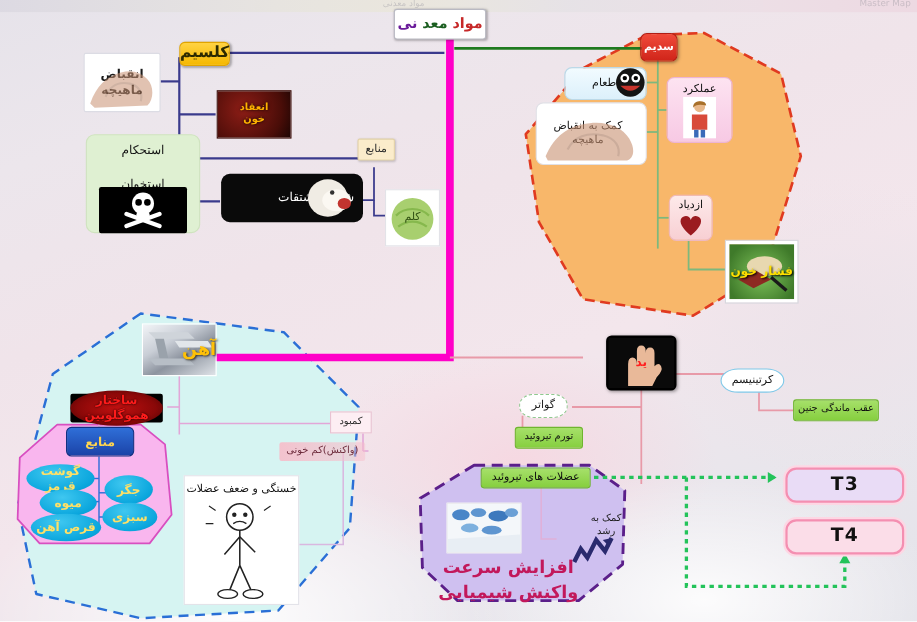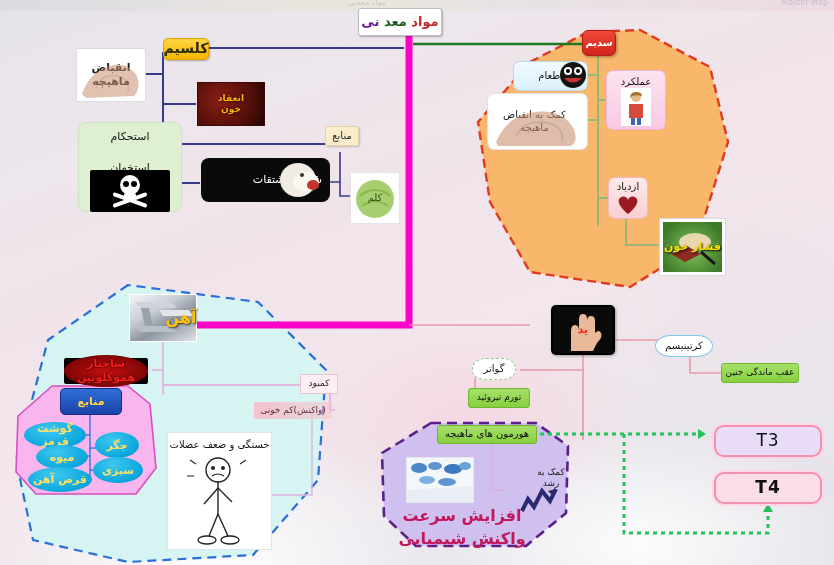--- a/index.html
+++ b/index.html
@@ -176,21 +176,21 @@
   .n-thyhorm{
     background:linear-gradient(180deg,#a6e06a,#86cf3f);
     border:1px solid #6fb52f;border-radius:3px;
     color:#101010;font-size:10px;
   }
   .n-growth{color:#1a1a1a;font-size:9px;background:transparent;}
   .n-rxn{color:#c2185b;font-size:16px;font-weight:bold;background:transparent;line-height:1.45;}
   .n-t3{
     background:#e9dcf6;border:2px solid #f48fb1;border-radius:10px;
     box-shadow:0 0 0 2px #fdd7e4;
-    color:#111;font-size:17px;font-weight:normal;letter-spacing:1px;
+    color:#111;font-size:17px;font-weight:bold;letter-spacing:1px;
   }
   .n-t4{
     background:#fbdde8;border:2px solid #f48fb1;border-radius:10px;
     box-shadow:0 0 0 2px #fdd7e4;
     color:#111;font-size:17px;font-weight:bold;letter-spacing:1px;
   }
   .n-cloudimg{background:#ffffff;border:1px solid #e6e6ec;}
 </style>
 </head>
 <body>
@@ -462,21 +462,21 @@
 
   <div class="node n-cretin" style="left:655px;top:335px;width:58px;height:22px;">
     <span>کرتینیسم</span>
   </div>
 
   <div class="node n-fetal" style="left:721px;top:363px;width:78px;height:20px;">
     <span>عقب ماندگی جنین</span>
   </div>
 
   <div class="node n-thyhorm" style="left:437px;top:425px;width:100px;height:19px;">
-    <span>هورمون های ماهیچه</span>
+    <span>عضلات های تیروئید</span>
   </div>
 
   <div class="node n-cloudimg" style="left:406px;top:457px;width:68px;height:46px;">
   </div>
   <svg style="position:absolute;left:407px;top:458px;width:66px;height:44px;" viewBox="0 0 66 44">
     <rect x="0" y="0" width="66" height="44" fill="#f4f7fa"></rect>
     <ellipse cx="12" cy="10" rx="8" ry="5" fill="#4a86c8"></ellipse>
       <ellipse cx="28" cy="8" rx="7" ry="4" fill="#5e95d0"></ellipse>
     <ellipse cx="46" cy="11" rx="9" ry="5" fill="#3d79bd"></ellipse>
       <ellipse cx="58" cy="8" rx="6" ry="4" fill="#6ba0d6"></ellipse>

